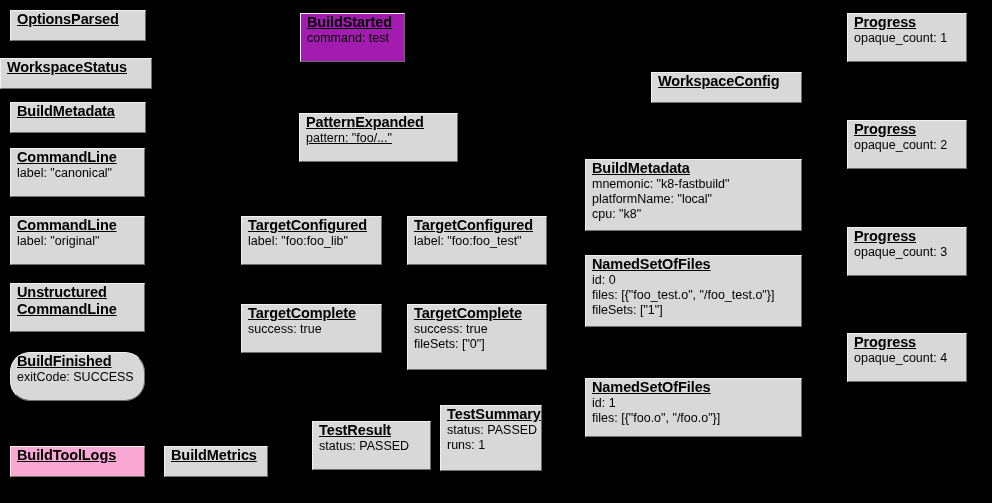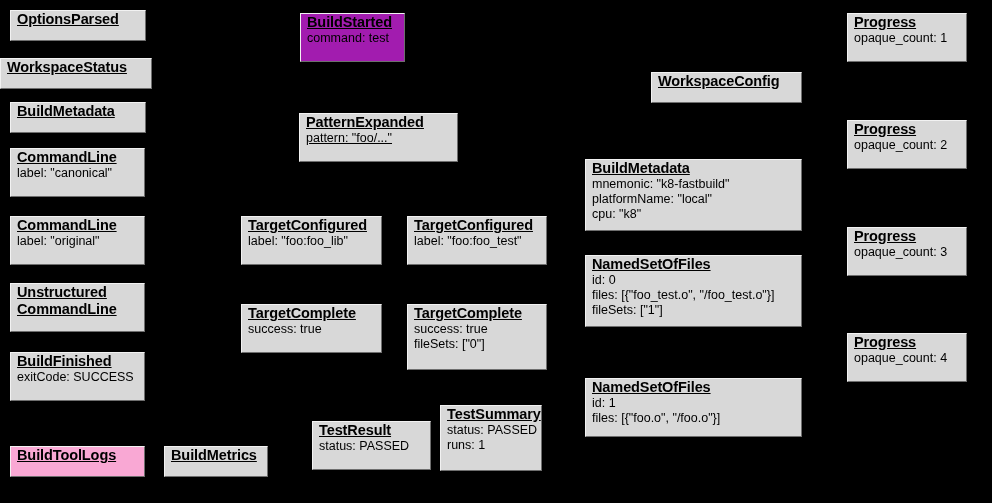--- a/index.html
+++ b/index.html
@@ -65,21 +65,21 @@
       <span class="title">CommandLine</span>
       <span class="field">label: "canonical"</span>
     </div>
     <div class="node" style="left: 10px; top: 216px; width: 135px; height: 49px; background: rgb(216, 216, 216); color: rgb(0, 0, 0);">
       <span class="title">CommandLine</span>
       <span class="field">label: "original"</span>
     </div>
     <div class="node" style="left: 10px; top: 283px; width: 135px; height: 49px; background: rgb(216, 216, 216); color: rgb(0, 0, 0);">
       <span class="title two-line">Unstructured CommandLine</span>
     </div>
-    <div class="node" style="left: 10px; top: 352px; width: 135px; height: 49px; background: rgb(216, 216, 216); color: rgb(0, 0, 0);">
+    <div class="node" style="left: 10px; top: 352px; width: 135px; height: 49px; background: rgb(216, 216, 216); color: rgb(0, 0, 0); border-radius: 20px;">
       <span class="title">BuildFinished</span>
       <span class="field">exitCode: SUCCESS</span>
     </div>
     <div class="node" style="left: 10px; top: 446px; width: 135px; height: 31px; background: #f9a8d4; color: rgb(0, 0, 0);">
       <span class="title">BuildToolLogs</span>
     </div>
     <div class="node" style="left: 164px; top: 446px; width: 104px; height: 31px; background: rgb(216, 216, 216); color: rgb(0, 0, 0);">
       <span class="title">BuildMetrics</span>
     </div>
     <div class="node" style="left: 300px; top: 13px; width: 105px; height: 49px; background: #a21caf; color: rgb(0, 0, 0);">

